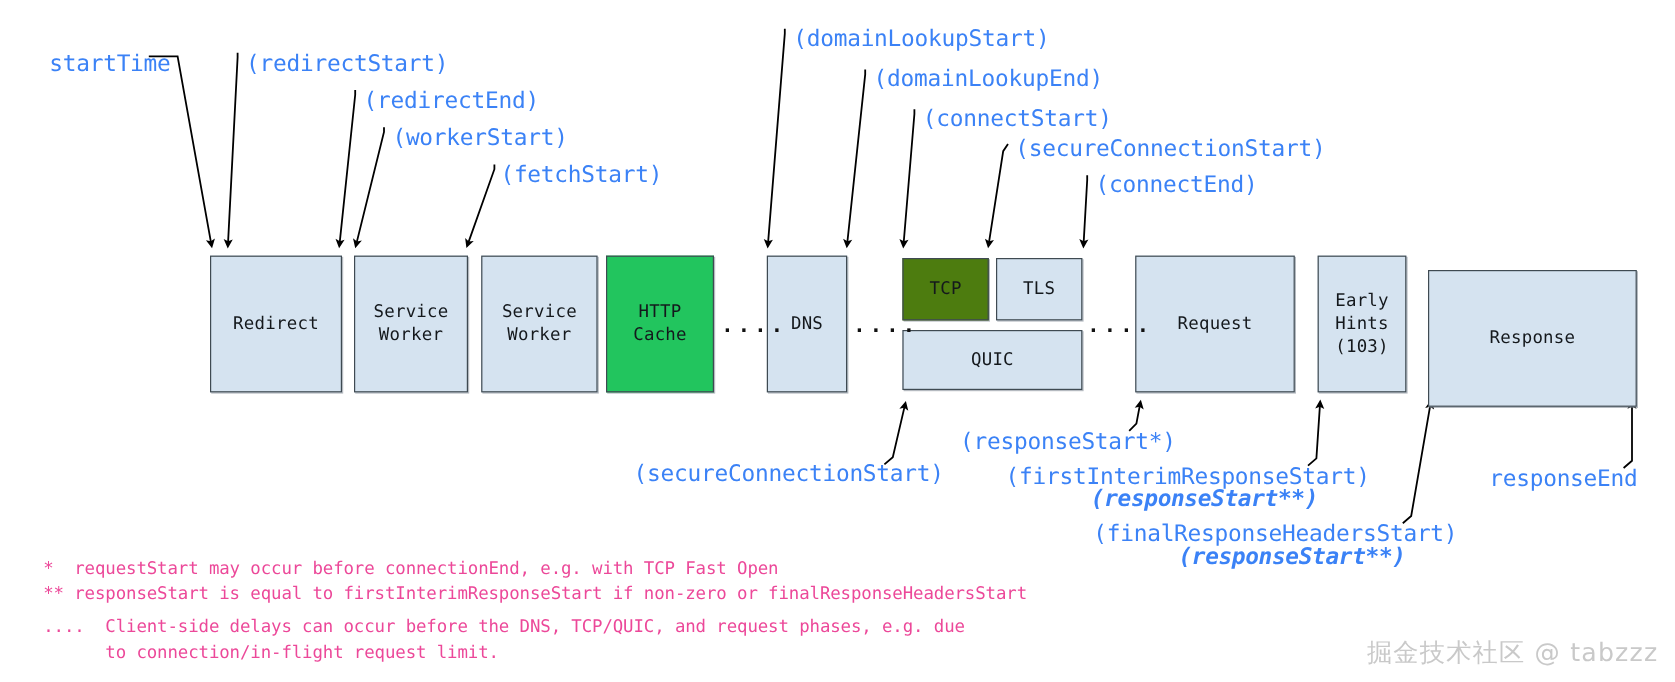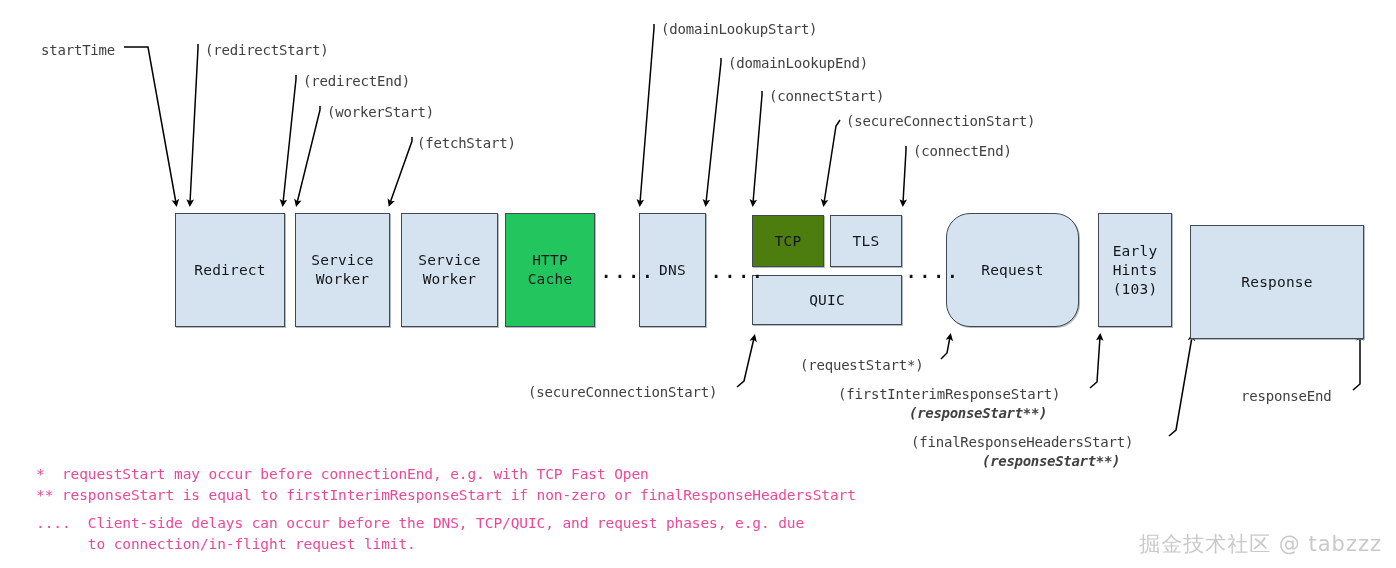--- a/index.html
+++ b/index.html
@@ -10,21 +10,21 @@
   svg.layer{position:absolute;left:0;top:0;width:1396px;height:568px;pointer-events:none;}
 
   .phase-box{position:absolute;background:#d5e3f0;border:1.5px solid #3f4a52;
     box-shadow:1px 1px 0 rgba(120,130,140,.55);
     display:flex;align-items:center;justify-content:center;text-align:center;
     font-family:"DejaVu Sans Mono","Liberation Mono",monospace;
     font-size:14.5px;line-height:19px;color:#14181c;letter-spacing:.2px;}
 
   .lbl{position:absolute;white-space:nowrap;
     font-family:"DejaVu Sans Mono","Liberation Mono",monospace;
-    font-size:14px;color:#404040;letter-spacing:-.2px;}
+    font-size:19px;color:#3b82f6;letter-spacing:-.2px;}
   .lbl.ital{font-style:italic;font-weight:bold;letter-spacing:-.3px;}
 
   .note{position:absolute;white-space:pre;
     font-family:"DejaVu Sans Mono","Liberation Mono",monospace;
     font-size:14.5px;color:#ec4899;letter-spacing:-.1px;}
 
   .dots{position:absolute;white-space:nowrap;letter-spacing:3.5px;
     font-family:"DejaVu Sans Mono","Liberation Mono",monospace;
     font-size:17px;color:#111;font-weight:bold;}
 
@@ -98,21 +98,21 @@
       </div>
       <div class="phase-box" style="left: 752px; top: 215px; width: 70px; height: 50px; background: #4d7c0f; border-color: rgb(63, 74, 82);">
         <span style="white-space: pre;">TCP</span>
       </div>
       <div class="phase-box" style="left: 830px; top: 215px; width: 70px; height: 50px; background: rgb(213, 227, 240); border-color: rgb(63, 74, 82);">
         <span style="white-space: pre;">TLS</span>
       </div>
       <div class="phase-box" style="left: 752px; top: 275px; width: 148px; height: 48px; background: rgb(213, 227, 240); border-color: rgb(63, 74, 82);">
         <span style="white-space: pre;">QUIC</span>
       </div>
-      <div class="phase-box" style="left: 946px; top: 213px; width: 131px; height: 112px; background: rgb(213, 227, 240); border-color: rgb(63, 74, 82); border-radius: 24px;">
+      <div class="phase-box" style="left: 946px; top: 213px; width: 131px; height: 112px; background: rgb(213, 227, 240); border-color: rgb(63, 74, 82);">
         <span style="white-space: pre;">Request</span>
       </div>
       <div class="phase-box" style="left: 1098px; top: 213px; width: 72px; height: 112px; background: rgb(213, 227, 240); border-color: rgb(63, 74, 82);">
         <span style="white-space: pre;">Early
 Hints
 (103)</span>
       </div>
       <div class="phase-box" style="left: 1190px; top: 213px; width: 172px; height: 112px; background: rgb(213, 227, 240); border-color: rgb(63, 74, 82); margin-top: 12px;">
         <span style="white-space: pre;">Response</span>
       </div>
@@ -131,21 +131,21 @@
       <div class="lbl" style="left: 327px; top: 104px;">(workerStart)</div>
       <div class="lbl" style="left: 417px; top: 135px;">(fetchStart)</div>
       <div class="lbl" style="left: 661px; top: 21px;">(domainLookupStart)</div>
       <div class="lbl" style="left: 728px; top: 55px;">(domainLookupEnd)</div>
       <div class="lbl" style="left: 769px; top: 88px;">(connectStart)</div>
       <div class="lbl" style="left: 846px; top: 113px;">(secureConnectionStart)</div>
       <div class="lbl" style="left: 913px; top: 143px;">(connectEnd)</div>
     </div>
   <div id="bottomlabels">
       <div class="lbl" style="left: 528px; top: 384px;">(secureConnectionStart)</div>
-      <div class="lbl" style="left: 800px; top: 357px;">(requestStart*)</div>
+      <div class="lbl" style="left: 800px; top: 357px;">(responseStart*)</div>
       <div class="lbl" style="left: 838px; top: 386px;">(firstInterimResponseStart)</div>
       <div class="lbl ital" style="left: 909px; top: 405px;">(responseStart**)</div>
       <div class="lbl" style="left: 911px; top: 434px;">(finalResponseHeadersStart)</div>
       <div class="lbl ital" style="left: 982px; top: 453px;">(responseStart**)</div>
       <div class="lbl" style="left: 1241px; top: 388px; text-align: center;">responseEnd</div>
     </div>
 
   <div id="footnotes">
       <div class="note" style="left: 36px; top: 466px;">*  requestStart may occur before connectionEnd, e.g. with TCP Fast Open</div>
       <div class="note" style="left: 36px; top: 487px;">** responseStart is equal to firstInterimResponseStart if non-zero or finalResponseHeadersStart</div>

